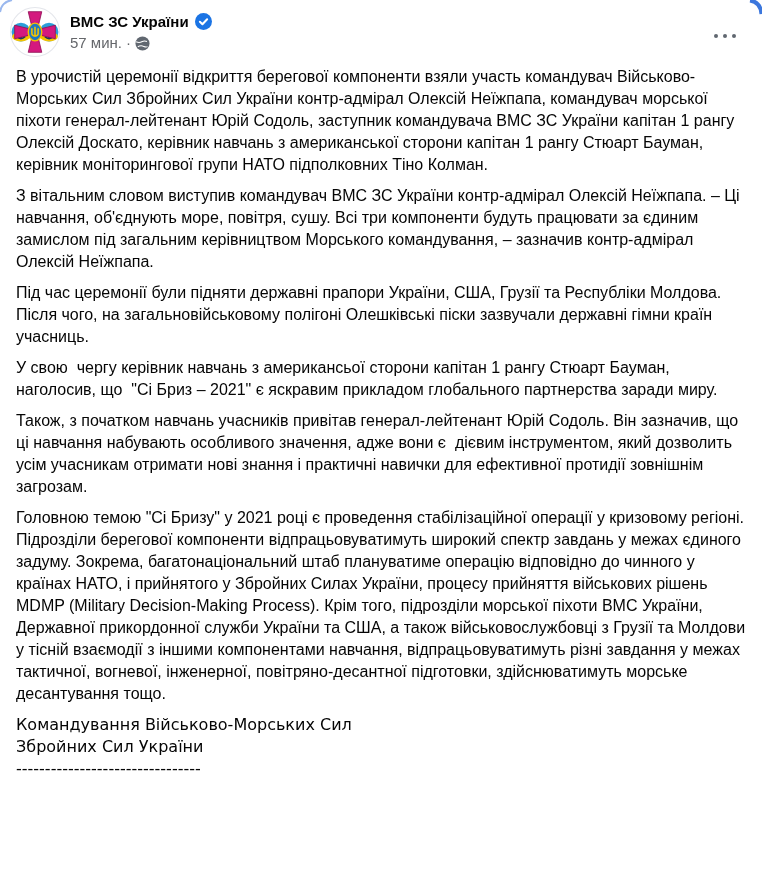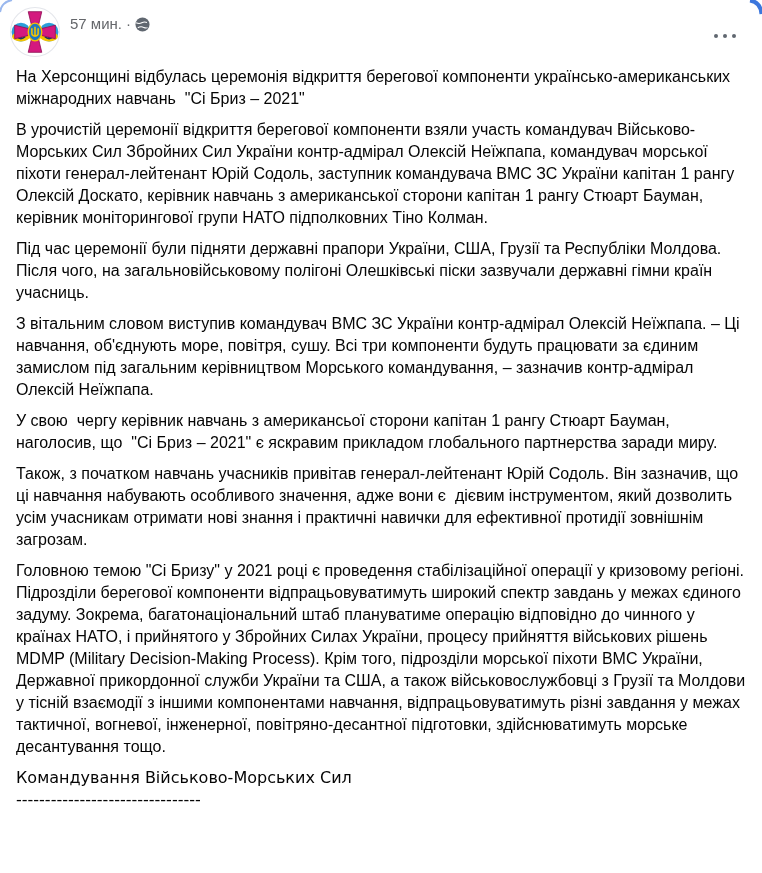--- a/index.html
+++ b/index.html
@@ -72,20 +72,27 @@
       </g>
 
       <ellipse cx="24" cy="24" rx="6.5" ry="8.5" fill="#2178be" stroke="#f3c300" stroke-width="1.3"></ellipse>
       <g stroke="#f3c300" stroke-width="1.5" fill="none">
         <path d="M24,19 v9 M21,20.5 v5 q0,2 3,2.5 M27,20.5 v5 q0,2 -3,2.5"></path>
       </g>
     </svg>
   </div>
 
   <div class="header-text">
+    <div class="name-row">
+      <span class="author-name">ВМС ЗС України</span>
+      <svg width="17" height="17" viewBox="0 0 16 16">
+        <circle cx="8" cy="8" r="8" fill="#1b74e4"></circle>
+        <path d="M4.6,8.3 L7,10.6 L11.4,5.9" stroke="#ffffff" stroke-width="1.9" fill="none" stroke-linecap="round" stroke-linejoin="round"></path>
+      </svg>
+    </div>
     <div class="meta-row">
       <span class="meta-link">57 мин.</span>
       <span class="meta-sep">·</span>
       <svg width="15" height="15" viewBox="0 0 16 16">
         <circle cx="8" cy="8" r="7.5" fill="#606770"></circle>
         <g stroke="#ffffff" stroke-width="1.1" fill="none">
           <path d="M1.2,6.2 q3.2,1.6 6,0 q2.6,-1.4 5.6,-0.4"></path>
           <path d="M3,11.5 q3,-1.8 6.4,-0.4 q2.4,1 4,0.2"></path>
         </g>
       </svg>
@@ -93,24 +100,24 @@
   </div>
 </div>
 
 <div class="more-btn">
   <span class="more-dot"></span>
   <span class="more-dot"></span>
   <span class="more-dot"></span>
 </div>
 
 <div class="post-content">
-  <p>На Херсонщині відбулась церемонія відкриття берегової компоненти українсько-американських міжнародних навчань  "Сі Бриз – 2021"</p>
   <p>В урочистій церемонії відкриття берегової компоненти взяли участь командувач Військово-Морських Сил Збройних Сил України контр-адмірал Олексій Неїжпапа, командувач морської піхоти генерал-лейтенант Юрій Содоль, заступник командувача ВМС ЗС України капітан 1 рангу Олексій Доскато, керівник навчань з американської сторони капітан 1 рангу Стюарт Бауман, керівник моніторингової групи НАТО підполковних Тіно Колман.</p>
+  <p>З вітальним словом виступив командувач ВМС ЗС України контр-адмірал Олексій Неїжпапа. – Ці навчання, об'єднують море, повітря, сушу. Всі три компоненти будуть працювати за єдиним замислом під загальним керівництвом Морського командування, – зазначив контр-адмірал Олексій Неїжпапа.</p>
   <p>Під час церемонії були підняти державні прапори України, США, Грузії та Республіки Молдова. Після чого, на загальновійськовому полігоні Олешківські піски зазвучали державні гімни країн учасниць.</p>
-  <p>З вітальним словом виступив командувач ВМС ЗС України контр-адмірал Олексій Неїжпапа. – Ці навчання, об'єднують море, повітря, сушу. Всі три компоненти будуть працювати за єдиним замислом під загальним керівництвом Морського командування, – зазначив контр-адмірал Олексій Неїжпапа.</p>
   <p>У свою  чергу керівник навчань з американсьої сторони капітан 1 рангу Стюарт Бауман, наголосив, що  "Сі Бриз – 2021" є яскравим прикладом глобального партнерства заради миру.</p>
   <p>Також, з початком навчань учасників привітав генерал-лейтенант Юрій Содоль. Він зазначив, що ці навчання набувають особливого значення, адже вони є  дієвим інструментом, який дозволить усім учасникам отримати нові знання і практичні навички для ефективної протидії зовнішнім загрозам.</p>
   <p>Головною темою "Сі Бризу" у 2021 році є проведення стабілізаційної операції у кризовому регіоні. Підрозділи берегової компоненти відпрацьовуватимуть широкий спектр завдань у межах єдиного задуму. Зокрема, багатонаціональний штаб плануватиме операцію відповідно до чинного у країнах НАТО, і прийнятого у Збройних Силах України, процесу прийняття військових рішень MDMP (Military Decision-Making Process). Крім того, підрозділи морської піхоти ВМС України, Державної прикордонної служби України та США, а також військовослужбовці з Грузії та Молдови у тісній взаємодії з іншими компонентами навчання, відпрацьовуватимуть різні завдання у межах тактичної, вогневої, інженерної, повітряно-десантної підготовки, здійснюватимуть морське десантування тощо.</p>
   <div class="signature-block">
     <div class="sig-line">Командування Військово-Морських Сил</div>
+    <div class="sig-line">Збройних Сил України</div>
     <div class="sig-line">--------------------------------</div>
   </div>
 </div>
 
 </body></html>

